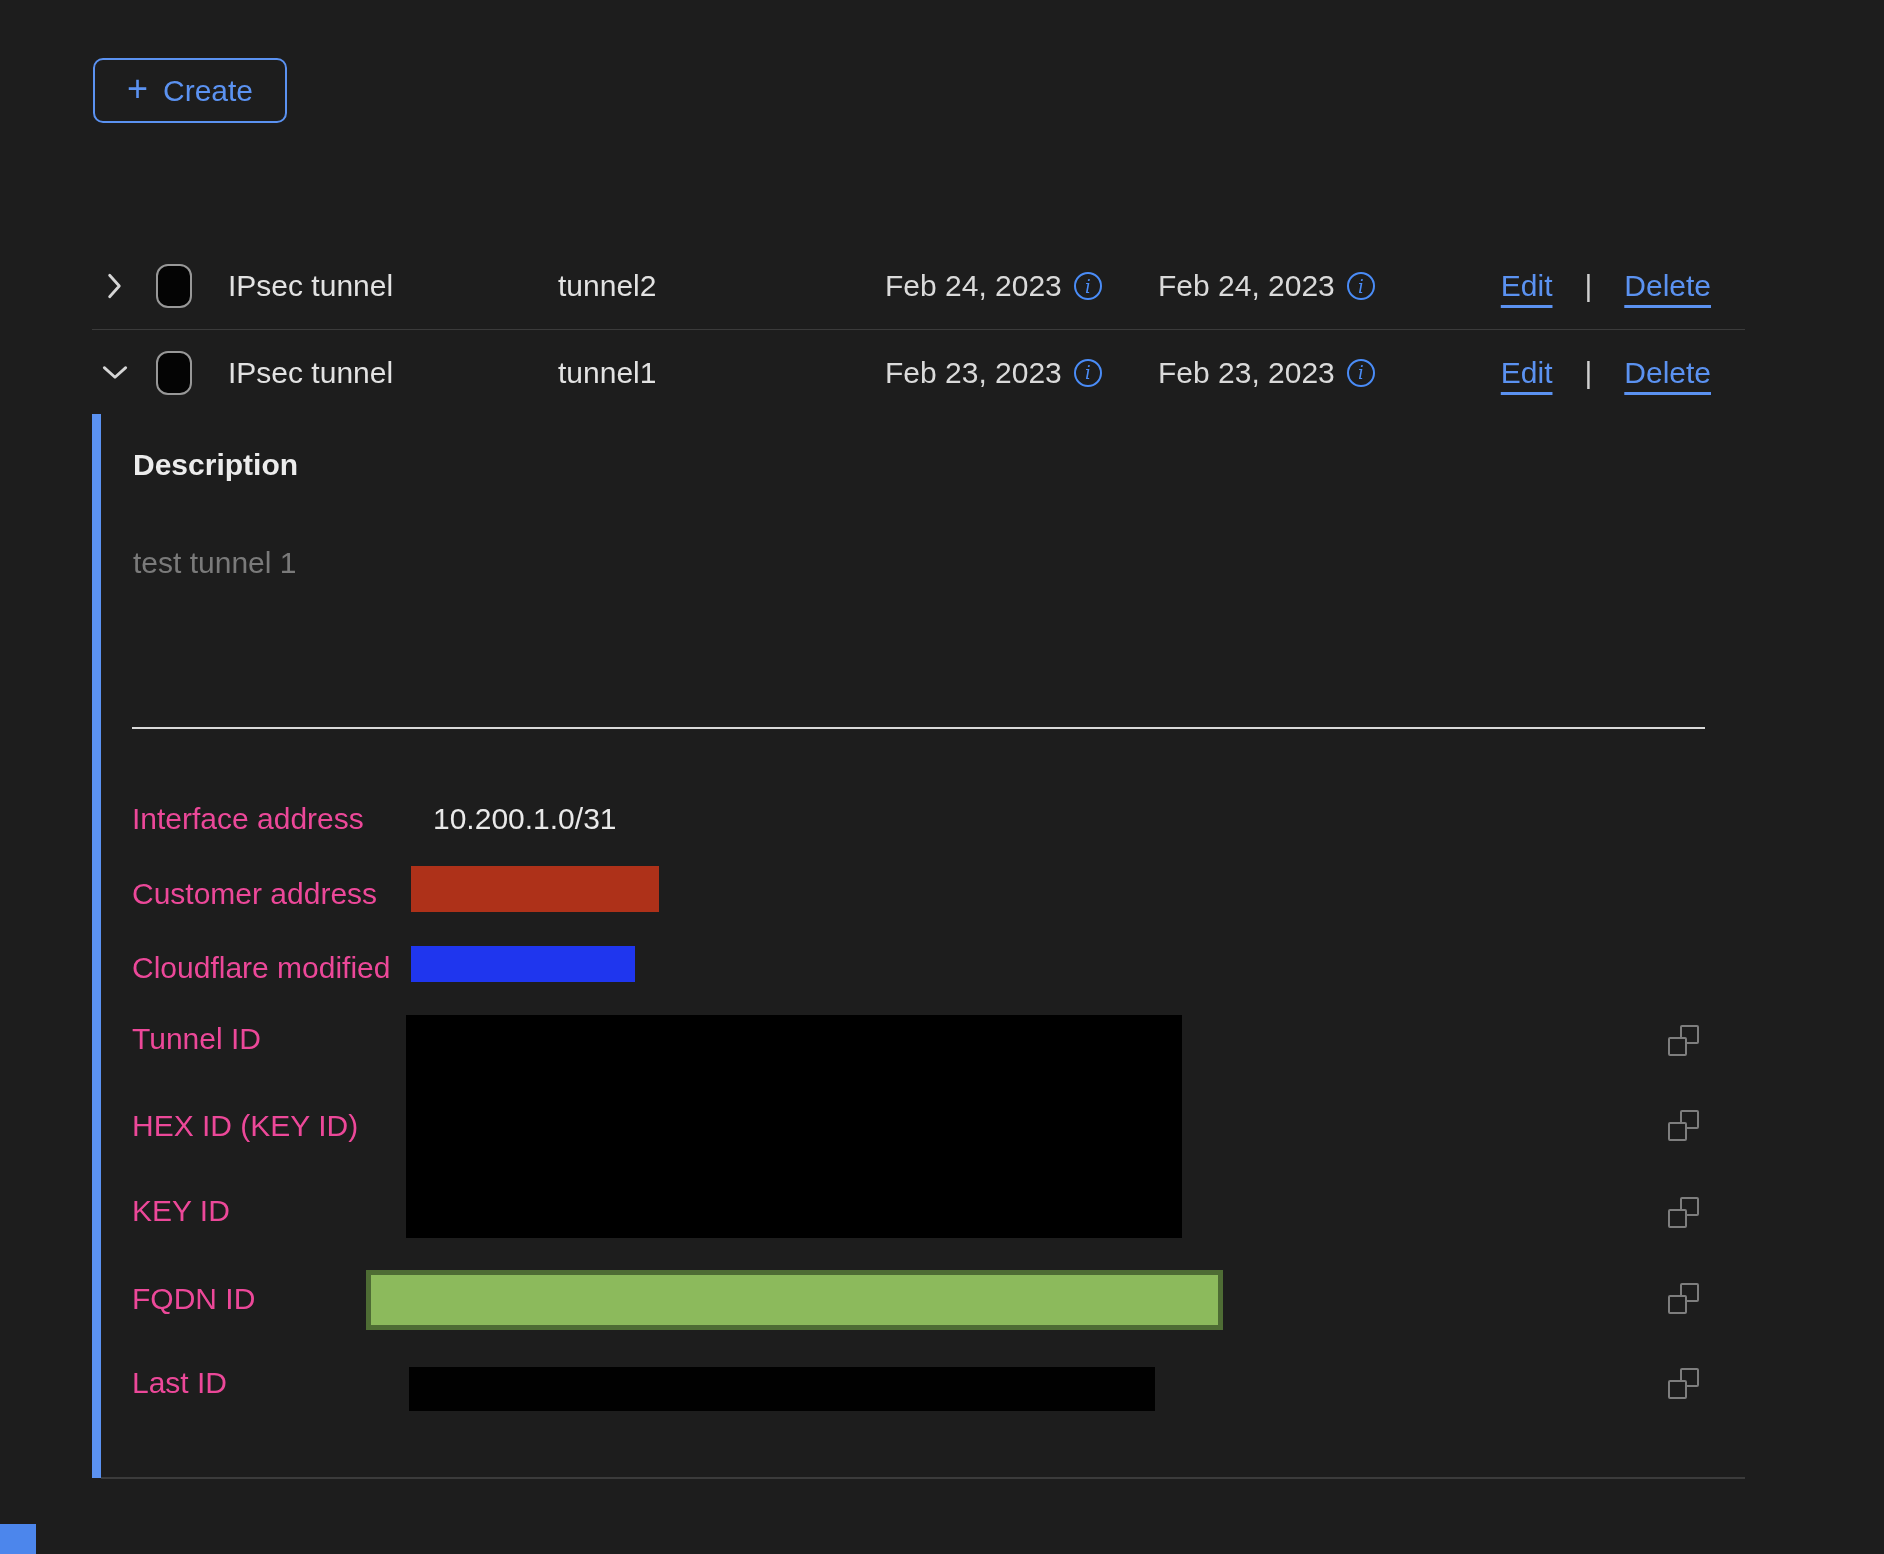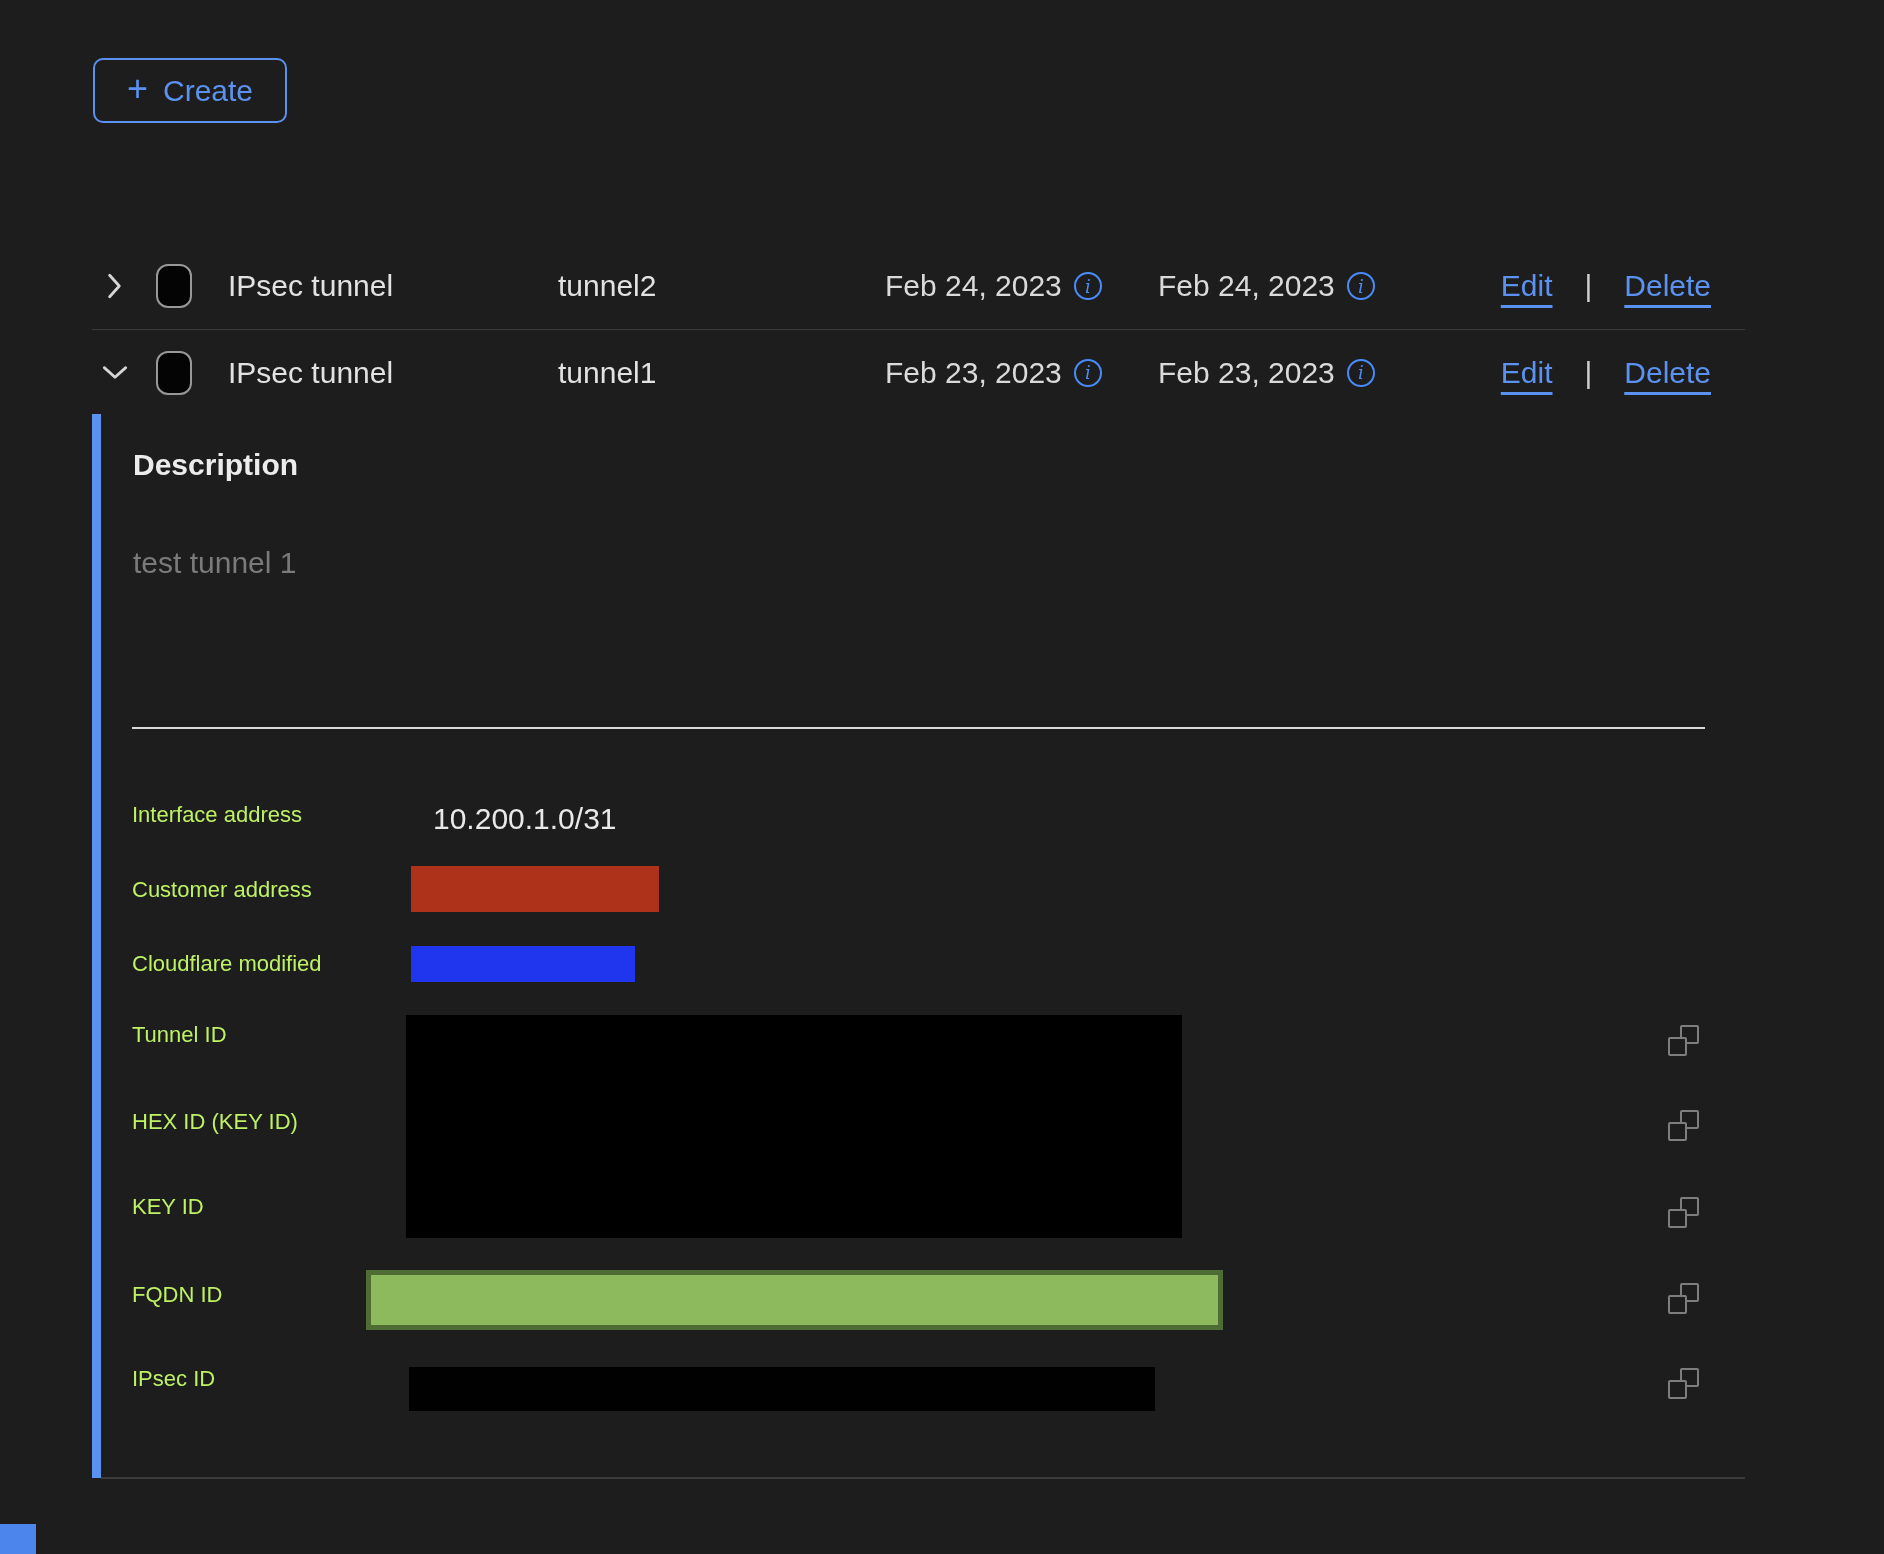--- a/index.html
+++ b/index.html
@@ -46,21 +46,21 @@
   
   .expand-bar { position:absolute; left:92px; top:414px; width:9px; height:1064px; background:#5b92f1; }
   .desc-label { position:absolute; left:133px; top:448px; font-size:30px; font-weight:600; color:#ececec; }
   .desc-value { position:absolute; left:133px; top:546px; font-size:30px; color:#7a7a7a; }
   .health-btn {
     position:absolute; left:132px; top:618px; width:316px; height:72px;
     background:transparent; border:2px solid #5b92f1; border-radius:9px;
     color:#5b92f1; font-size:30px; font-family:"Liberation Sans", sans-serif; cursor:pointer;
   }
   .panel-divider { position:absolute; left:132px; top:727px; width:1573px; height:2px; background:#d9d9d9; }
-  .field-label { position:absolute; left:132px; font-size:22px; color:#bef264; white-space:nowrap; }
+  .field-label { position:absolute; left:132px; font-size:30px; color:#ec4899; white-space:nowrap; }
   .field-value { position:absolute; font-size:30px; color:#e9e9e9; white-space:nowrap; }
   .redact { position:absolute; }
   .redact-red   { left:411px; top:866px;  width:248px; height:46px;  background:#ae3119; }
   .redact-blue  { left:411px; top:946px;  width:224px; height:36px;  background:#1f36ee; }
   .redact-black-big { left:406px; top:1015px; width:776px; height:223px; background:#000000; }
   .redact-green { left:366px; top:1270px; width:857px; height:60px; background:#8cba5c; border:5px solid #4e6c34; }
   .redact-black-sm  { left:409px; top:1367px; width:746px; height:44px; background:#010101; }
   
   .copy-icon { position:absolute; left:1668px; width:31px; height:31px; cursor:pointer; }
   .copy-icon .back {
@@ -157,21 +157,21 @@
   <div class="redact redact-blue"></div>
 
   <div class="field-label" style="top:1022px">Tunnel ID</div>
   <div class="field-label" style="top:1109px">HEX ID (KEY ID)</div>
   <div class="field-label" style="top:1194px">KEY ID</div>
   <div class="redact redact-black-big"></div>
 
   <div class="field-label" style="top:1282px">FQDN ID</div>
   <div class="redact redact-green"></div>
 
-  <div class="field-label" style="top:1366px">IPsec ID</div>
+  <div class="field-label" style="top:1366px">Last ID</div>
   <div class="redact redact-black-sm"></div>
 
   <div class="copy-icon" style="top:1025px">
       <span class="back"></span>
       <span class="front"></span>
     </div>
   <div class="copy-icon" style="top:1110px">
       <span class="back"></span>
       <span class="front"></span>
     </div>

